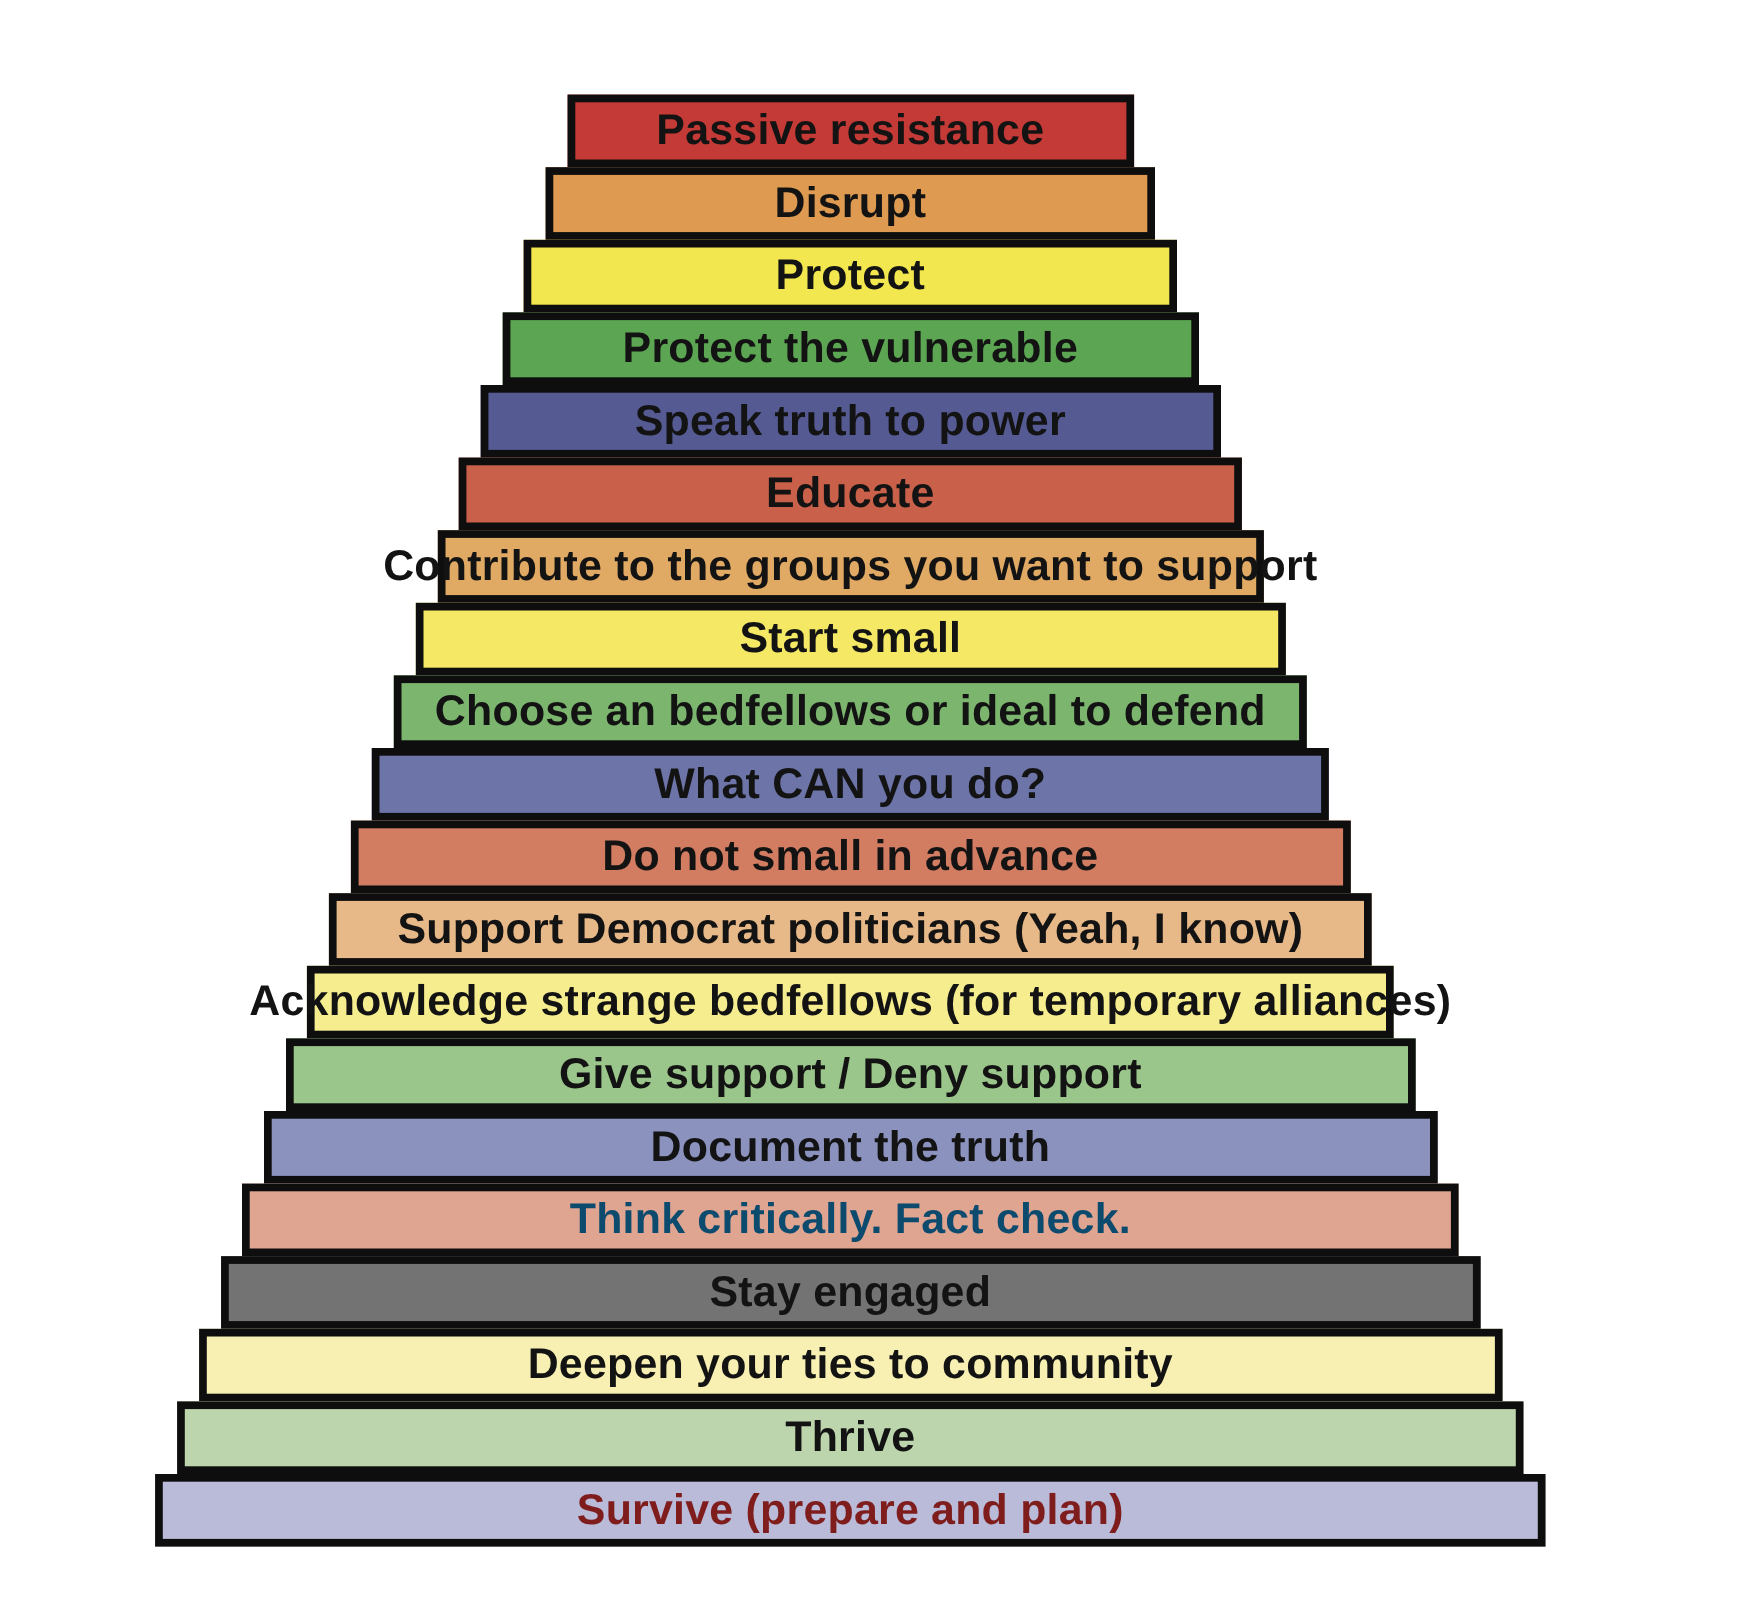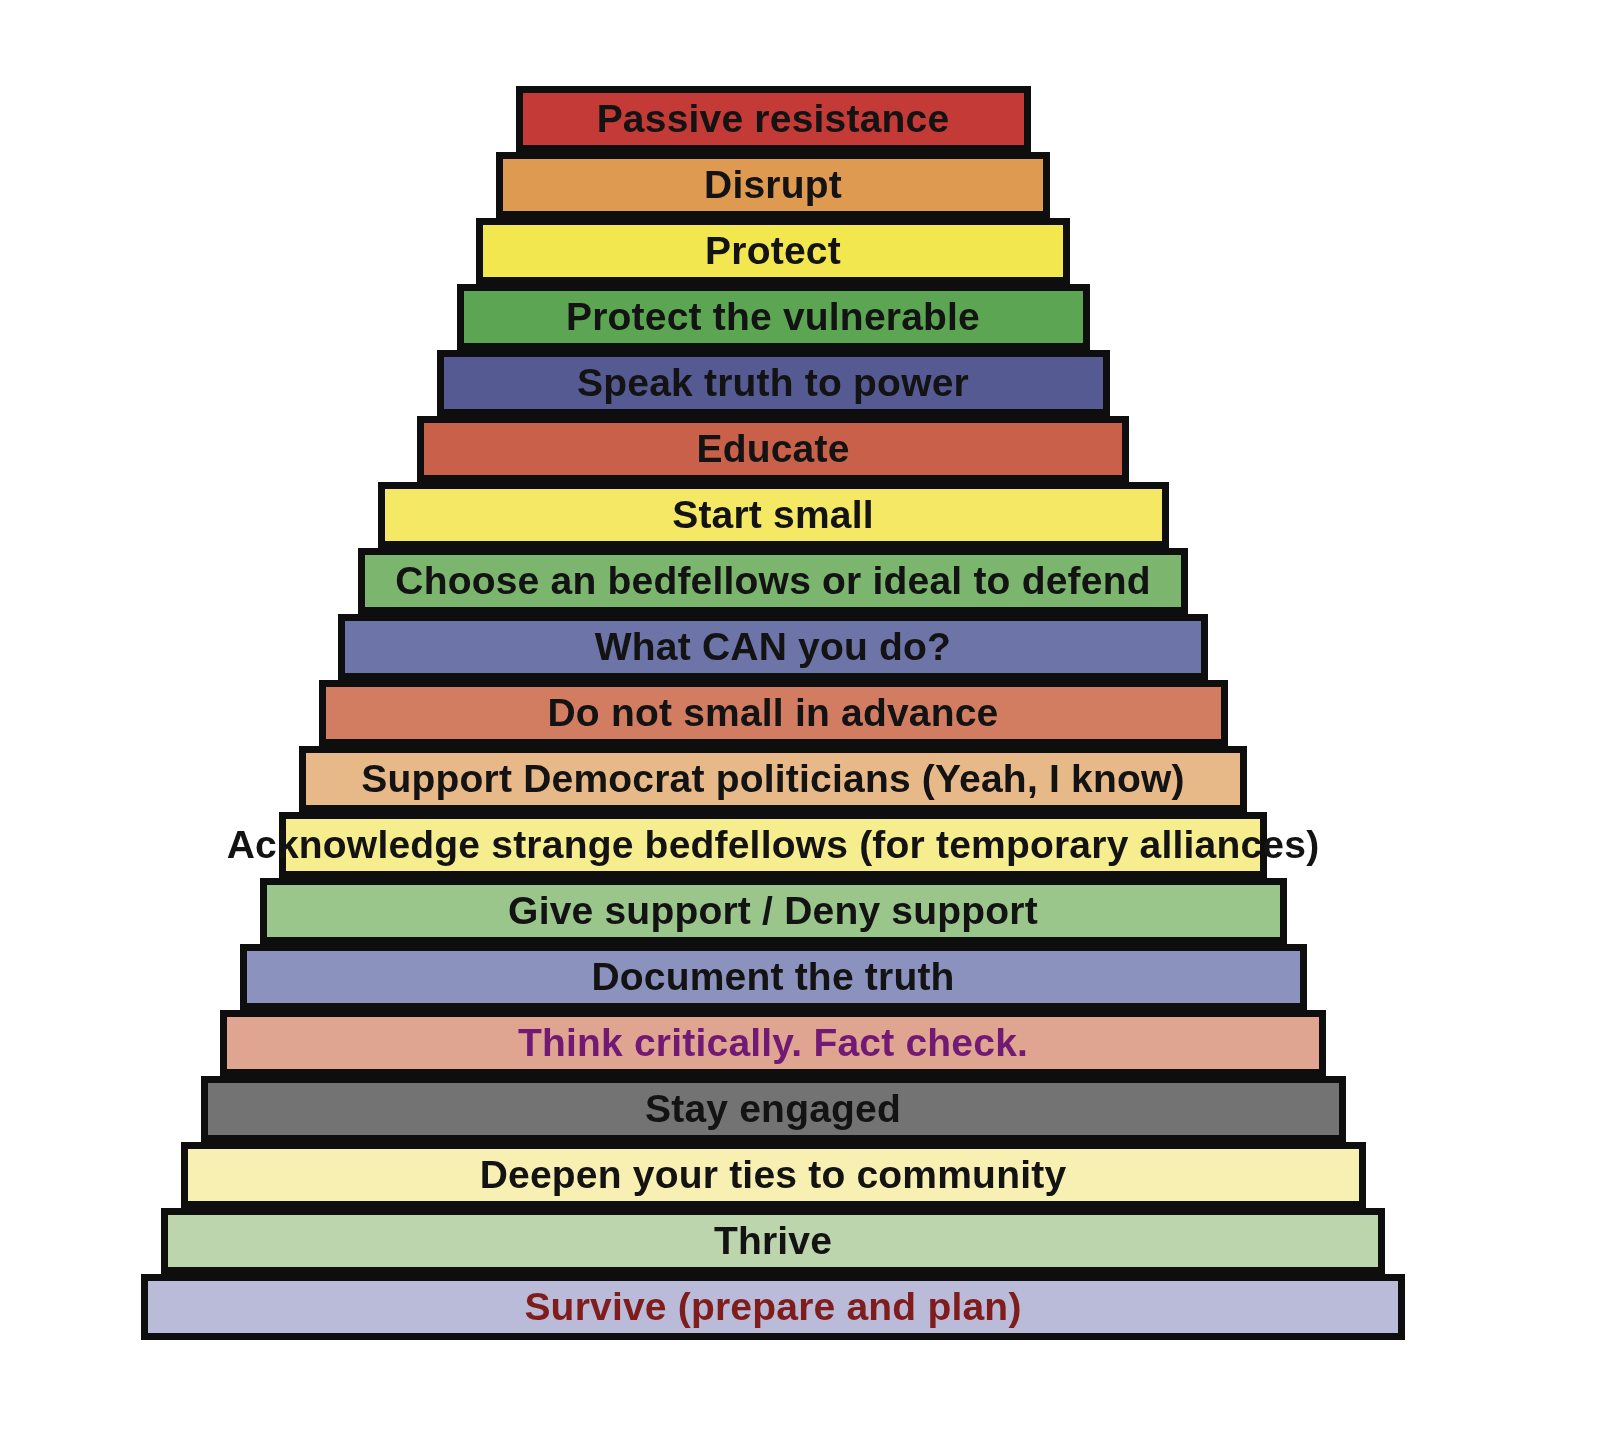--- a/index.html
+++ b/index.html
@@ -59,20 +59,23 @@
       </div>
       <div class="level" style="width: 633px; background: rgb(92, 166, 83); border-color: rgb(14, 14, 14);">
         <span class="level-label" style="color: rgb(19, 19, 19);">Protect the vulnerable</span>
       </div>
       <div class="level" style="width: 673px; background: rgb(85, 91, 146); border-color: rgb(14, 14, 14);">
         <span class="level-label" style="color: rgb(19, 19, 19);">Speak truth to power</span>
       </div>
       <div class="level" style="width: 712px; background: rgb(201, 97, 74); border-color: rgb(14, 14, 14);">
         <span class="level-label" style="color: rgb(19, 19, 19);">Educate</span>
       </div>
+      <div class="level" style="width: 751px; background: rgb(224, 169, 100); border-color: rgb(14, 14, 14);">
+        <span class="level-label" style="color: rgb(19, 19, 19);">Contribute to the groups you want to support</span>
+      </div>
       <div class="level" style="width: 791px; background: rgb(244, 232, 101); border-color: rgb(14, 14, 14); text-align: right;">
         <span class="level-label" style="color: rgb(19, 19, 19);">Start small</span>
       </div>
       <div class="level" style="width: 830px; background: rgb(124, 181, 110); border-color: rgb(14, 14, 14);">
         <span class="level-label" style="color: rgb(19, 19, 19);">Choose an bedfellows or ideal to defend</span>
       </div>
       <div class="level" style="width: 870px; background: rgb(108, 116, 168); border-color: rgb(14, 14, 14);">
         <span class="level-label" style="color: rgb(19, 19, 19);">What CAN you do?</span>
       </div>
       <div class="level" style="width: 909px; background: rgb(210, 125, 98); border-color: rgb(14, 14, 14);">
@@ -84,21 +87,21 @@
       <div class="level" style="width: 988px; background: rgb(245, 237, 142); border-color: rgb(14, 14, 14);">
         <span class="level-label" style="color: rgb(19, 19, 19);">Acknowledge strange bedfellows (for temporary alliances)</span>
       </div>
       <div class="level" style="width: 1027px; background: rgb(155, 198, 139); border-color: rgb(14, 14, 14);">
         <span class="level-label" style="color: rgb(19, 19, 19);">Give support / Deny support</span>
       </div>
       <div class="level" style="width: 1067px; background: rgb(139, 146, 190); border-color: rgb(14, 14, 14);">
         <span class="level-label" style="color: rgb(19, 19, 19);">Document the truth</span>
       </div>
       <div class="level" style="width: 1106px; background: rgb(223, 165, 145); border-color: rgb(14, 14, 14);">
-        <span class="level-label" style="color: #701a75;">Think critically. Fact check.</span>
+        <span class="level-label" style="color: #0c4a6e;">Think critically. Fact check.</span>
       </div>
       <div class="level" style="width: 1145px; background: #737373; border-color: rgb(14, 14, 14);">
         <span class="level-label" style="color: rgb(19, 19, 19);">Stay engaged</span>
       </div>
       <div class="level" style="width: 1185px; background: rgb(247, 240, 178); border-color: rgb(14, 14, 14);">
         <span class="level-label" style="color: rgb(19, 19, 19);">Deepen your ties to community</span>
       </div>
       <div class="level" style="width: 1224px; background: rgb(188, 213, 172); border-color: rgb(14, 14, 14);">
         <span class="level-label" style="color: rgb(19, 19, 19);">Thrive</span>
       </div>

